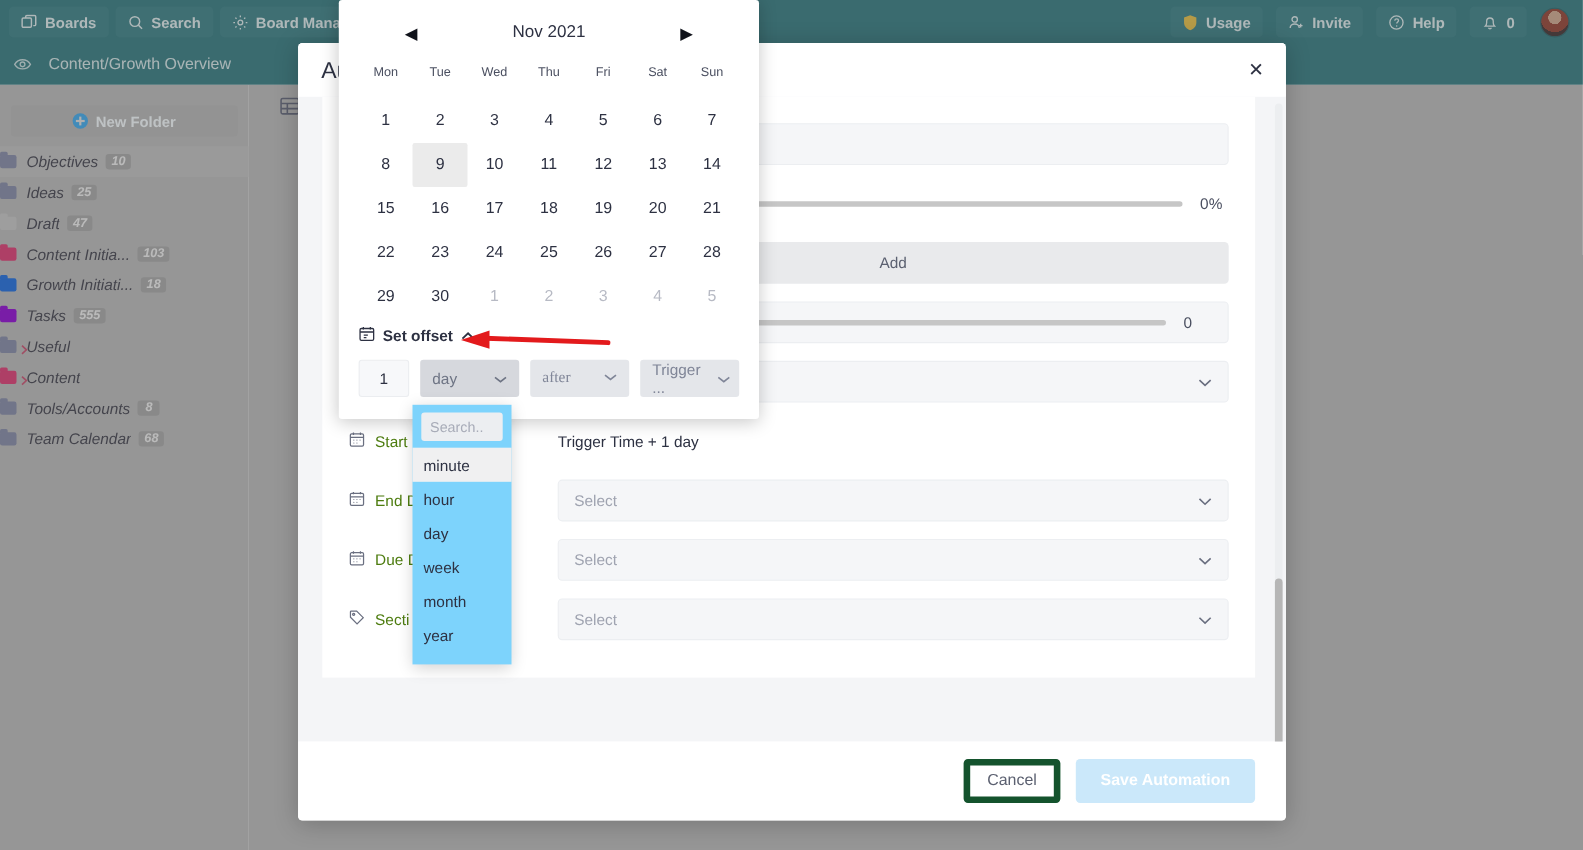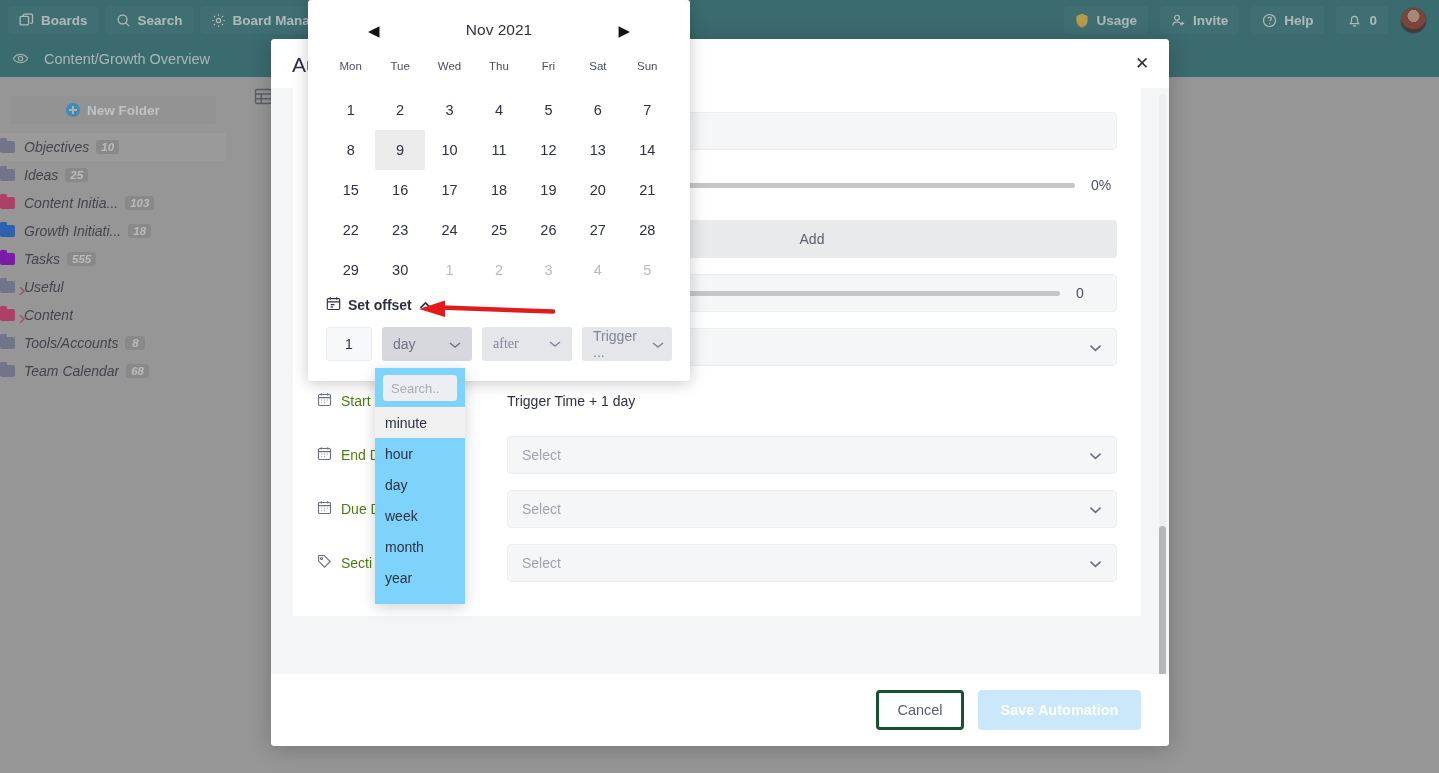--- a/index.html
+++ b/index.html
@@ -178,21 +178,21 @@
     flex: 1; height: 5px; background: #c6c6c6; border-radius: 3px; cursor: pointer;
   }
   .sliderval { font-size: 14px; color: #4a4f60; min-width: 26px; }
   .statictext { font-size: 14px; color: #2d3142; }
   .modal-foot {
     height: 72px; flex: none; background: #fff;
     display: flex; align-items: center; justify-content: flex-end;
     padding-right: 28px; gap: 14px;
   }
   .btn-cancel {
-    width: 88px; height: 40px; border: 3px solid #14532d; border-radius: 4px;
+    width: 88px; height: 40px; border: 6px solid #14532d; border-radius: 4px;
     background: #fff; color: #5b6070; font-size: 14.5px;
     display: flex; align-items: center; justify-content: center; cursor: pointer;
   }
   .btn-save {
     width: 163px; height: 40px; border-radius: 4px; background: #cbe8fa;
     color: #ffffff; font-size: 14.5px; font-weight: bold;
     display: flex; align-items: center; justify-content: center; cursor: pointer;
   }
 
   
@@ -373,20 +373,25 @@
     <div class="folder-list" id="folder-list">
         <div class="folder-row hl">
           <span class="folder-ic" style="background: rgb(125, 130, 160);"></span>
           <span class="folder-name">Objectives</span>
           <span class="folder-count">10</span>
         </div>
         <div class="folder-row">
           <span class="folder-ic" style="background: rgb(125, 130, 160);"></span>
           <span class="folder-name">Ideas</span>
           <span class="folder-count">25</span>
+        </div>
+        <div class="folder-row">
+          <span class="folder-ic" style="background: rgb(191, 191, 191);"></span>
+          <span class="folder-name">Draft</span>
+          <span class="folder-count">47</span>
         </div>
         <div class="folder-row">
           <span class="folder-ic" style="background: rgb(214, 51, 108);"></span>
           <span class="folder-name">Content Initia...</span>
           <span class="folder-count">103</span>
         </div>
         <div class="folder-row">
           <span class="folder-ic" style="background: rgb(21, 101, 216);"></span>
           <span class="folder-name">Growth Initiati...</span>
           <span class="folder-count">18</span>

